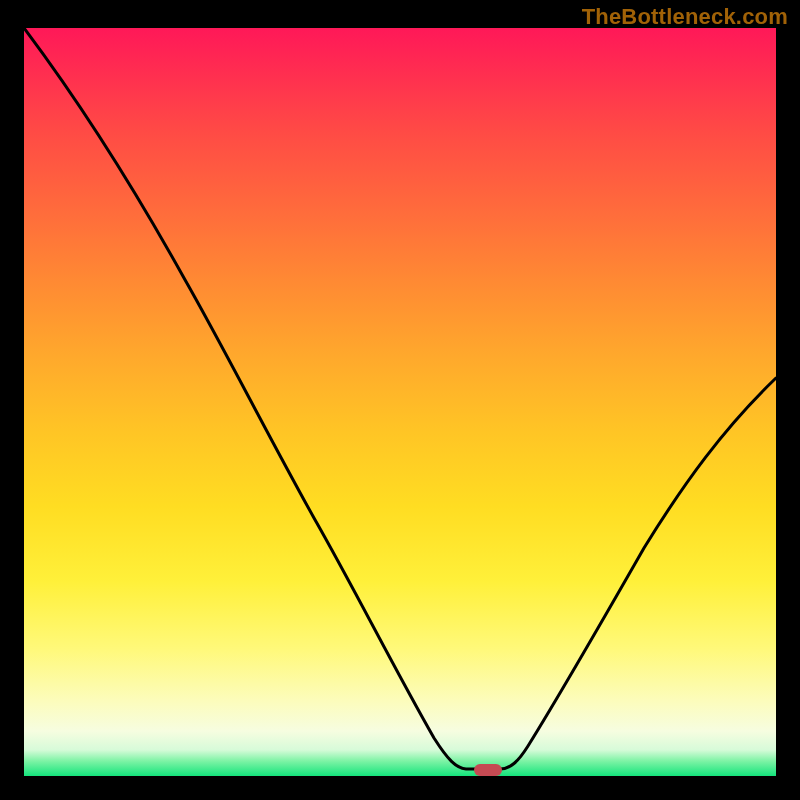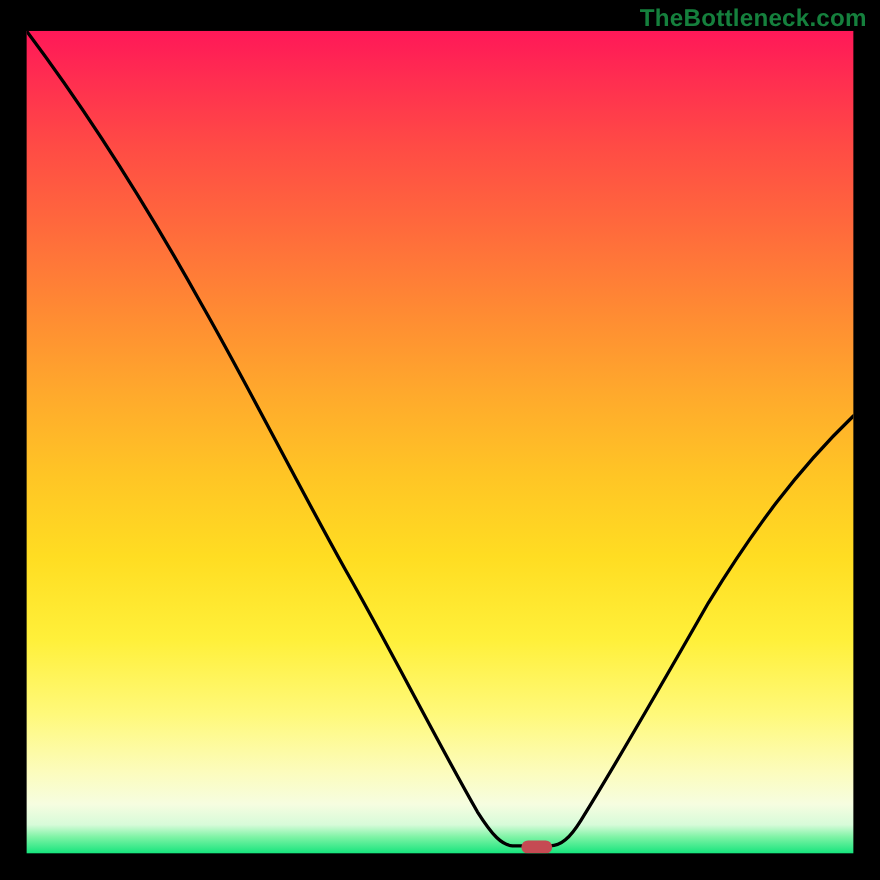--- a/index.html
+++ b/index.html
@@ -14,21 +14,21 @@
   .frame {
     position: relative;
     width: 800px;
     height: 800px;
     background: #000;
   }
   .watermark {
     position: absolute;
     top: 4px;
     right: 12px;
-    color: #15803d;
+    color: #a16207;
     font-size: 22px;
     font-weight: 600;
     letter-spacing: 0.2px;
     z-index: 50;
   }
   .plot-area {
     position: absolute;
     
     left: 24px;
     top: 28px;

